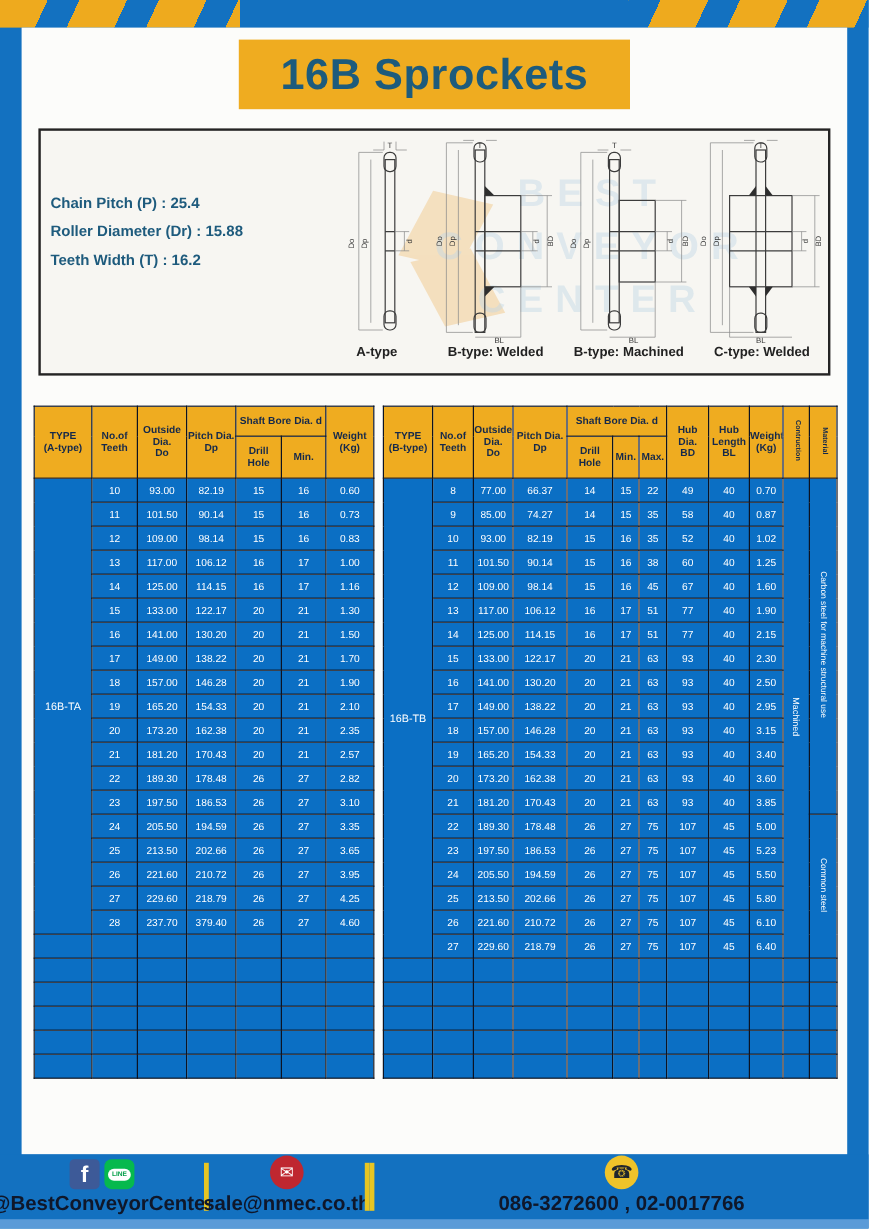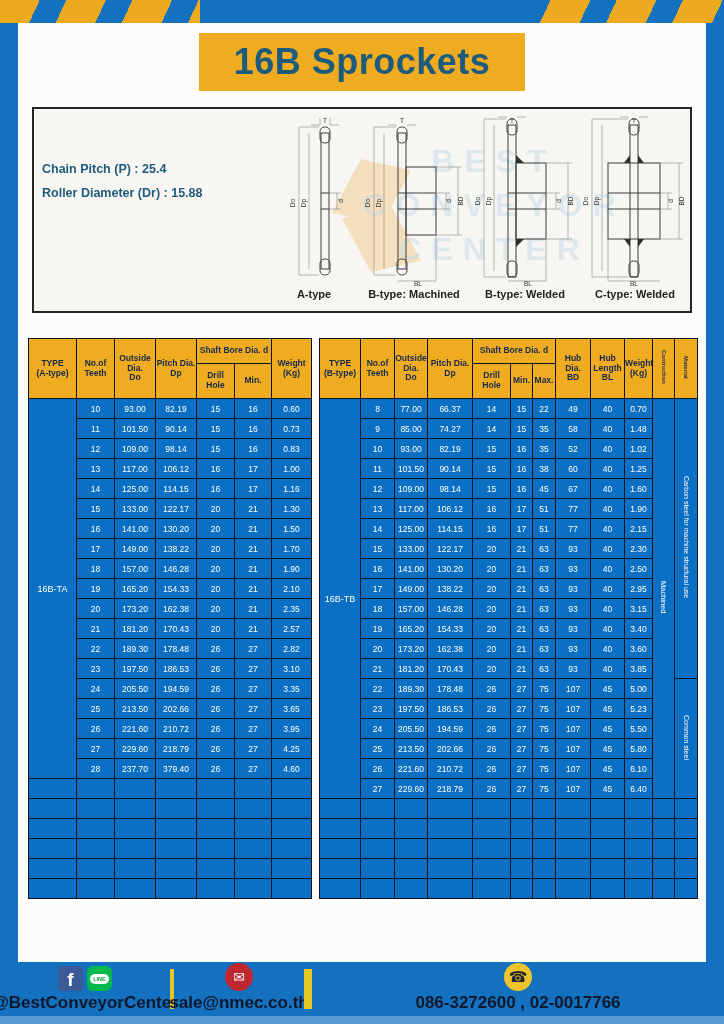--- a/index.html
+++ b/index.html
@@ -93,20 +93,21 @@
       <div class="wm-logo"></div>
       <div class="watermark">
         <div>BEST</div>
         <div>CONVEYOR</div>
         <div>CENTER</div>
       </div>
 
       <div class="spec-lines">
         <div>Chain Pitch (P) : 25.4</div>
         <div>Roller Diameter (Dr) : 15.88</div>
+        <div>Teeth Width (T) : 16.2</div>
       </div>
 
       <div class="figures">
 
         <div class="figure" style="width:88px">
           <svg width="86" height="172" viewBox="0 0 86 172">
             <rect class="draw" x="50" y="18" width="8" height="136"></rect>
             <rect class="draw" x="49" y="12" width="10" height="16" rx="4.5"></rect>
             <rect class="draw" x="49" y="144" width="10" height="16" rx="4.5"></rect>
             <line class="draw" x1="50" y1="78" x2="58" y2="78"></line>
@@ -121,52 +122,20 @@
               <line class="dimline" x1="28" y1="160" x2="48" y2="160"></line>
             <text class="dim" transform="rotate(-90 24 88)" x="24" y="88">Do</text>
             <line class="dimline" x1="38" y1="18" x2="38" y2="154"></line>
             <text class="dim" transform="rotate(-90 35 88)" x="35" y="88">Dp</text>
             <line class="dimline" x1="66" y1="78" x2="66" y2="94"></line>
             <line class="dimline" x1="58" y1="78" x2="70" y2="78"></line>
               <line class="dimline" x1="58" y1="94" x2="70" y2="94"></line>
             <text class="dim" transform="rotate(-90 72 86)" x="72" y="86">d</text>
           </svg>
           <div class="fig-label">A-type</div>
-        </div>
-
-        <div class="figure" style="width:112px">
-          <svg width="112" height="172" viewBox="0 0 112 172">
-            <rect class="draw" x="40" y="18" width="8" height="136"></rect>
-            <rect class="draw" x="39" y="12" width="10" height="16" rx="4.5"></rect>
-            <rect class="draw" x="39" y="144" width="10" height="16" rx="4.5"></rect>
-            <rect class="draw" x="48" y="52" width="30" height="68"></rect>
-            <line class="draw" x1="40" y1="78" x2="78" y2="78"></line>
-            <line class="draw" x1="40" y1="94" x2="78" y2="94"></line>
-            <line class="dimline" x1="39" y1="10" x2="30" y2="10"></line>
-              <line class="dimline" x1="49" y1="10" x2="58" y2="10"></line>
-            <text class="dim" x="44" y="8">T</text>
-            <line class="dimline" x1="16" y1="12" x2="16" y2="160"></line>
-            <line class="dimline" x1="16" y1="12" x2="38" y2="12"></line>
-              <line class="dimline" x1="16" y1="160" x2="38" y2="160"></line>
-            <text class="dim" transform="rotate(-90 12 88)" x="12" y="88">Do</text>
-            <line class="dimline" x1="26" y1="18" x2="26" y2="154"></line>
-            <text class="dim" transform="rotate(-90 23 88)" x="23" y="88">Dp</text>
-            <line class="dimline" x1="88" y1="78" x2="88" y2="94"></line>
-            <line class="dimline" x1="78" y1="78" x2="92" y2="78"></line>
-              <line class="dimline" x1="78" y1="94" x2="92" y2="94"></line>
-            <text class="dim" transform="rotate(-90 93 86)" x="93" y="86">d</text>
-            <line class="dimline" x1="100" y1="52" x2="100" y2="120"></line>
-            <line class="dimline" x1="78" y1="52" x2="104" y2="52"></line>
-              <line class="dimline" x1="78" y1="120" x2="104" y2="120"></line>
-            <text class="dim" transform="rotate(-90 105 86)" x="105" y="86">BD</text>
-            <line class="dimline" x1="40" y1="166" x2="78" y2="166"></line>
-            <line class="dimline" x1="78" y1="120" x2="78" y2="166"></line>
-            <text class="dim" x="60" y="171">BL</text>
-          </svg>
-          <div class="fig-label">B-type: Machined</div>
         </div>
 
         <div class="figure" style="width:110px">
           <svg width="110" height="172" viewBox="0 0 110 172">
             <rect class="draw" x="38" y="10" width="8" height="152"></rect>
             <rect class="draw" x="37" y="4" width="10" height="16" rx="4.5"></rect>
             <rect class="draw" x="37" y="146" width="10" height="16" rx="4.5"></rect>
             <rect class="draw" x="46" y="48" width="30" height="76"></rect>
             <polygon class="weld" points="46,48 54,48 46,40"></polygon>
             <polygon class="weld" points="46,124 54,124 46,132"></polygon>
@@ -187,20 +156,52 @@
             <text class="dim" transform="rotate(-90 91 86)" x="91" y="86">d</text>
             <line class="dimline" x1="98" y1="48" x2="98" y2="124"></line>
             <line class="dimline" x1="76" y1="48" x2="102" y2="48"></line>
               <line class="dimline" x1="76" y1="124" x2="102" y2="124"></line>
             <text class="dim" transform="rotate(-90 103 86)" x="103" y="86">BD</text>
             <line class="dimline" x1="38" y1="166" x2="76" y2="166"></line>
             <line class="dimline" x1="76" y1="124" x2="76" y2="166"></line>
             <text class="dim" x="58" y="171">BL</text>
           </svg>
           <div class="fig-label">B-type: Welded</div>
+        </div>
+
+        <div class="figure" style="width:112px">
+          <svg width="112" height="172" viewBox="0 0 112 172">
+            <rect class="draw" x="40" y="18" width="8" height="136"></rect>
+            <rect class="draw" x="39" y="12" width="10" height="16" rx="4.5"></rect>
+            <rect class="draw" x="39" y="144" width="10" height="16" rx="4.5"></rect>
+            <rect class="draw" x="48" y="52" width="30" height="68"></rect>
+            <line class="draw" x1="40" y1="78" x2="78" y2="78"></line>
+            <line class="draw" x1="40" y1="94" x2="78" y2="94"></line>
+            <line class="dimline" x1="39" y1="10" x2="30" y2="10"></line>
+              <line class="dimline" x1="49" y1="10" x2="58" y2="10"></line>
+            <text class="dim" x="44" y="8">T</text>
+            <line class="dimline" x1="16" y1="12" x2="16" y2="160"></line>
+            <line class="dimline" x1="16" y1="12" x2="38" y2="12"></line>
+              <line class="dimline" x1="16" y1="160" x2="38" y2="160"></line>
+            <text class="dim" transform="rotate(-90 12 88)" x="12" y="88">Do</text>
+            <line class="dimline" x1="26" y1="18" x2="26" y2="154"></line>
+            <text class="dim" transform="rotate(-90 23 88)" x="23" y="88">Dp</text>
+            <line class="dimline" x1="88" y1="78" x2="88" y2="94"></line>
+            <line class="dimline" x1="78" y1="78" x2="92" y2="78"></line>
+              <line class="dimline" x1="78" y1="94" x2="92" y2="94"></line>
+            <text class="dim" transform="rotate(-90 93 86)" x="93" y="86">d</text>
+            <line class="dimline" x1="100" y1="52" x2="100" y2="120"></line>
+            <line class="dimline" x1="78" y1="52" x2="104" y2="52"></line>
+              <line class="dimline" x1="78" y1="120" x2="104" y2="120"></line>
+            <text class="dim" transform="rotate(-90 105 86)" x="105" y="86">BD</text>
+            <line class="dimline" x1="40" y1="166" x2="78" y2="166"></line>
+            <line class="dimline" x1="78" y1="120" x2="78" y2="166"></line>
+            <text class="dim" x="60" y="171">BL</text>
+          </svg>
+          <div class="fig-label">B-type: Machined</div>
         </div>
 
         <div class="figure" style="width:110px">
           <svg width="110" height="172" viewBox="0 0 110 172">
             <rect class="draw" x="50" y="10" width="8" height="152"></rect>
             <rect class="draw" x="49" y="4" width="10" height="16" rx="4.5"></rect>
             <rect class="draw" x="49" y="146" width="10" height="16" rx="4.5"></rect>
             <rect class="draw" x="28" y="48" width="52" height="76"></rect>
             <polygon class="weld" points="44,48 50,48 50,40"></polygon>
             <polygon class="weld" points="58,48 64,48 58,40"></polygon>
@@ -538,21 +539,21 @@
             </tr>
             <tr>
               <td>9</td>
               <td>85.00</td>
               <td>74.27</td>
               <td>14</td>
               <td>15</td>
               <td>35</td>
               <td>58</td>
               <td>40</td>
-              <td>1.48</td>
+              <td>0.87</td>
             </tr>
             <tr>
               <td>10</td>
               <td>93.00</td>
               <td>82.19</td>
               <td>15</td>
               <td>16</td>
               <td>35</td>
               <td>52</td>
               <td>40</td>

